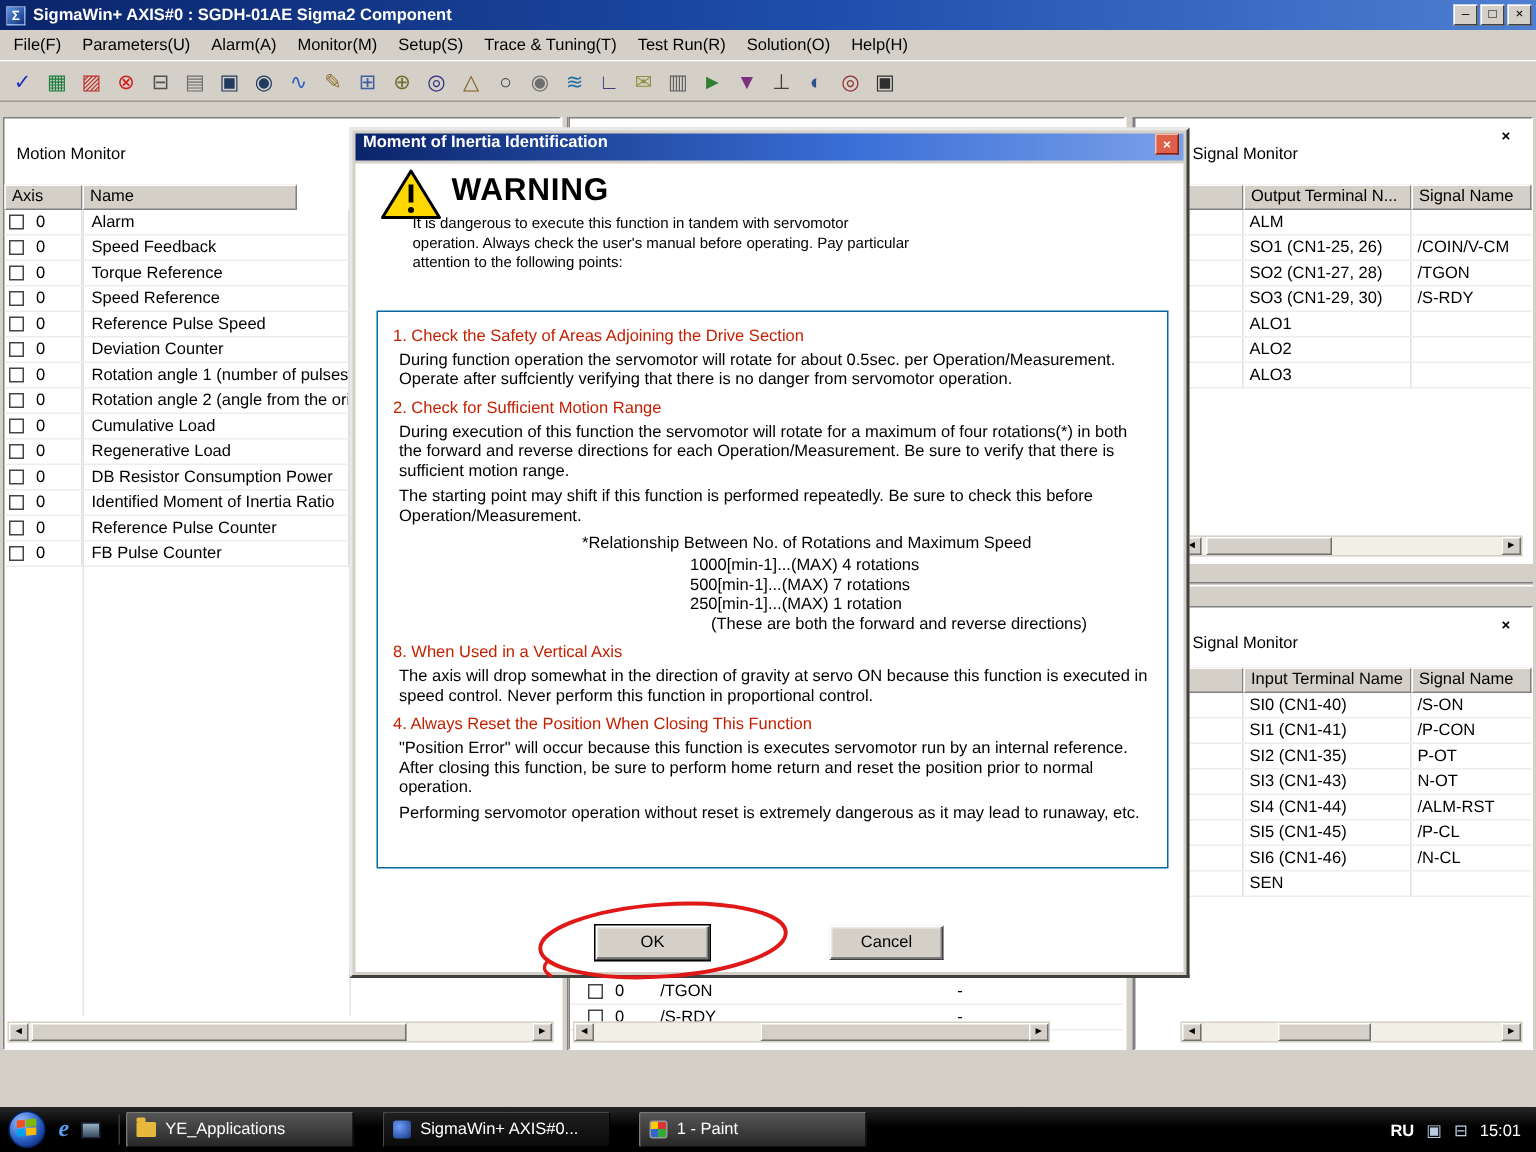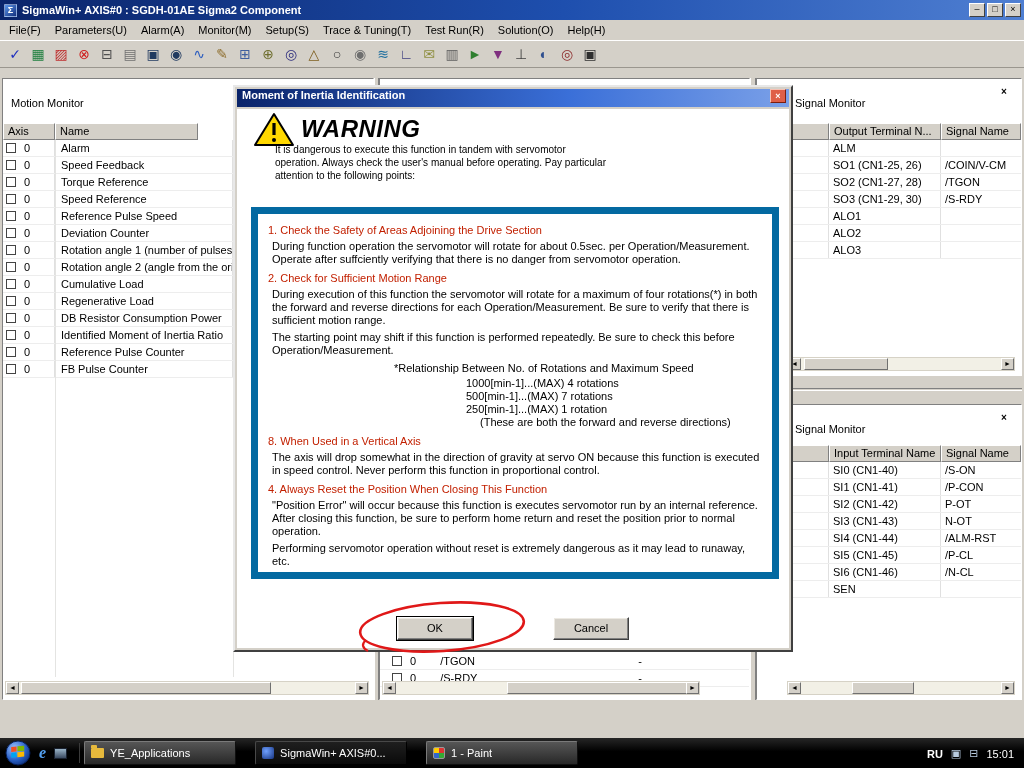--- a/index.html
+++ b/index.html
@@ -95,26 +95,26 @@
   .dialog { position:absolute; left:233px; top:85px; width:560px; height:567px;
     background:#d4d0c8; border:2px solid; border-color:#e8e8e8 #404040 #404040 #e8e8e8;
     padding:2px; z-index:10; }
   .dlg-title { height:18px; background:linear-gradient(90deg,#0a246a,#3a6fd8 60%,#7aa0e8);
     color:#fff; font-weight:bold; display:flex; align-items:flex-start; padding:0 3px 0 5px; }
   .dlg-close { margin-left:auto; width:16px; height:14px; background:#df5f48;
     border:1px solid; border-color:#f6c2b4 #7c1e0e #7c1e0e #f6c2b4; color:#fff;
     font-size:9px; line-height:12px; text-align:center; font-weight:bold; }
   .dlg-body { position:absolute; left:2px; right:2px; top:22px; bottom:2px; background:#fff; }
   .warn-icon { position:absolute; left:16px; top:3px; }
-  .warn-word { position:absolute; left:64px; top:6px; font-size:24px; font-weight:bold;
-    letter-spacing:.5px;font-style:italic; }
+  .warn-word { position:absolute; left:64px; top:6px; font-size:21px; font-weight:bold;
+    letter-spacing:.5px; }
   .dlg-intro { position:absolute; left:38px; top:34px; width:332px; font-size:10px;
     line-height:13px; }
   .dlg-box { position:absolute; left:14px; top:98px; width:528px; height:372px;
-    border:7px solid #0369a1; padding:4px 10px; overflow:hidden; line-height:13px; }
+    border:1px solid #0369a1; padding:4px 10px; overflow:hidden; line-height:13px; }
   .sec-h { color:#c22000; margin:6px 0 3px; }
   .sec-p { margin:0 0 4px 4px; }
   .sec-note { margin:5px 0 2px 126px; }
   .sec-li { margin-left:198px; }
   .sec-li-last { margin-left:212px; }
   .dlg-btn { position:absolute; top:508px; width:76px; height:23px; background:#d4d0c8;
     border:1px solid; border-color:#fff #404040 #404040 #fff;
     box-shadow:inset -1px -1px 0 #808080, inset 1px 1px 0 #ece9e2;
     text-align:center; line-height:21px; }
   .dlg-ok { left:160px; outline:1px solid #000; }
@@ -473,21 +473,21 @@
           </div>
 
           <div class="row">
             <div class="c0"></div>
             <div class="c1">SI1 (CN1-41)</div>
             <div class="c2">/P-CON</div>
           </div>
 
           <div class="row">
             <div class="c0"></div>
-            <div class="c1">SI2 (CN1-42)</div>
+            <div class="c1">SI2 (CN1-35)</div>
             <div class="c2">P-OT</div>
           </div>
 
           <div class="row">
             <div class="c0"></div>
             <div class="c1">SI3 (CN1-43)</div>
             <div class="c2">N-OT</div>
           </div>
 
           <div class="row">

